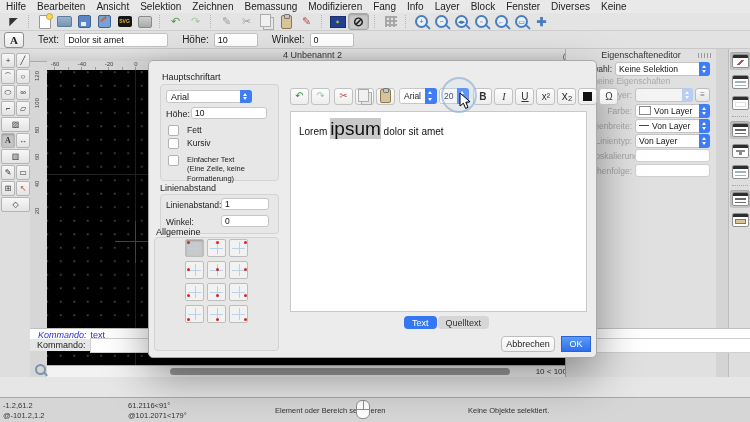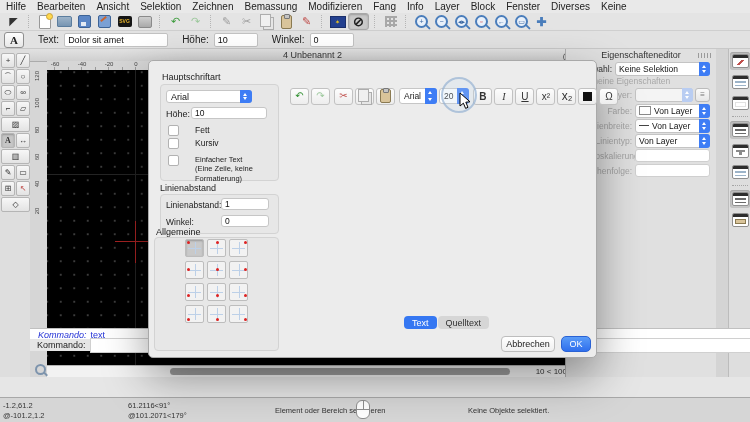--- a/index.html
+++ b/index.html
@@ -128,21 +128,21 @@
   
   #dialog{position:absolute;left:148px;top:60px;width:447px;height:296px;background:#ececec;border:1px solid #a9a9a9;
           border-radius:5px;box-shadow:0 18px 45px rgba(0,0,0,.4);z-index:50;font-size:9px;}
   .dlabel{position:absolute;font-size:9px;color:#222;}
   .groupbox{position:absolute;background:#e7e7e7;border:1px solid #d3d3d3;border-radius:4px;}
   .dinput{position:absolute;background:#fff;border:1px solid #c6c6c6;border-radius:3px;height:12px;font-size:8.5px;
           font-family:"Liberation Sans",sans-serif;padding:0 3px;color:#111;}
   .dselect{position:absolute;background:#fff;border:1px solid #c6c6c6;border-radius:3px;height:13px;display:flex;
            align-items:center;padding:0 15px 0 4px;color:#111;}
   .dselect .step{position:absolute;right:-1px;top:-1px;bottom:-1px;width:12px;background:#3e7df5;border-radius:0 3px 3px 0;}
-  .cb{position:absolute;display:flex;align-items:flex-start;gap:16px;font-size:8.5px;color:#222;}
+  .cb{position:absolute;display:flex;align-items:flex-start;gap:8px;font-size:8.5px;color:#222;}
   .cb .box{width:9px;height:9px;background:#fff;border:1px solid #b2b2b2;border-radius:2px;flex:none;margin-top:0px;}
   .cb .two{line-height:1.25;}
   #align-grid{position:absolute;left:36px;top:178px;display:grid;grid-template-columns:repeat(3,19px);gap:4px 3px;}
   .agbtn{position:relative;height:16px;border:1px solid #bdbdbd;border-radius:2px;background:#f2f2f2;
          font-size:8px;display:flex;align-items:center;justify-content:center;color:#333;}
   .agbtn::before{content:"";position:absolute;left:2px;right:2px;top:50%;border-top:1px solid #bcd0e8;}
   .agbtn::after{content:"";position:absolute;top:2px;bottom:2px;left:50%;border-left:1px solid #bcd0e8;}
   .agbtn span{position:relative;z-index:2;}
   .agbtn.on{background:#c9c9c9;box-shadow:inset 0 1px 2px #9a9a9a;}
   .agdot{position:absolute;width:3px;height:3px;background:#d22;border-radius:50%;z-index:3;}
@@ -156,21 +156,21 @@
   #editor{position:absolute;left:141px;top:50px;width:297px;height:201px;background:#fff;border:1px solid #c9c9c9;
           padding:6px 0 0 8px;box-sizing:border-box;}
   #editor .base{font-size:10px;color:#111;}
   #editor .selected{font-size:19px;background:#c9c9c9;color:#111;}
   #dlg-tabs{position:absolute;left:255px;top:255px;display:flex;gap:1px;font-size:9px;}
   .dtab{height:13px;display:flex;align-items:center;padding:0 8px;border-radius:4px;background:#d6d6d6;color:#333;}
   .dtab.active{background:#3577f2;color:#fff;}
   #btn-cancel{position:absolute;left:352px;top:275px;width:52px;height:14px;background:linear-gradient(#fff,#f0f0f0);
               border:1px solid #bdbdbd;border-radius:4px;font-size:9px;display:flex;align-items:center;justify-content:center;color:#222;}
   #btn-ok{position:absolute;left:412px;top:275px;width:28px;height:14px;background:linear-gradient(#5a9cf8,#2f6fed);
-          border:1px solid #2a62d4;border-radius:5px;font-size:9px;display:flex;align-items:center;justify-content:center;color:#fff;}
+          border:1px solid #2a62d4;border-radius:0;font-size:9px;display:flex;align-items:center;justify-content:center;color:#fff;}
   
   #click-ring{position:absolute;left:441px;top:77px;width:32px;height:32px;border:2px solid rgba(140,170,205,.6);
               border-radius:50%;background:rgba(205,222,240,.25);z-index:60;}
   #cursor{position:absolute;left:459px;top:92px;z-index:61;}
 </style>
 </head>
 <body>
 
 <div id="app">
 
@@ -573,20 +573,23 @@
       <span class="dbtn" style="font-style:italic;font-family:'Liberation Serif',serif">I</span>
       <span class="dbtn" style="text-decoration:underline">U</span>
       <span class="dbtn" style="font-size:10px">x²</span>
       <span class="dbtn" style="font-size:12px">x₂</span>
       <span class="dbtn">
           <i style="width:9px;height:9px;background:#111;"></i>
         </span>
       <span class="dbtn">Ω</span>
     </div>
 
+    <div id="editor">
+      <span class="base">Lorem </span><span class="selected">ipsum</span><span class="base"> dolor sit amet</span>
+    </div>
 
     <div id="dlg-tabs">
       <span class="dtab active">Text</span>
       <span class="dtab">Quelltext</span>
     </div>
     <div id="btn-cancel">Abbrechen</div>
     <div id="btn-ok">OK</div>
   </div>
 
   <div id="click-ring"></div>

